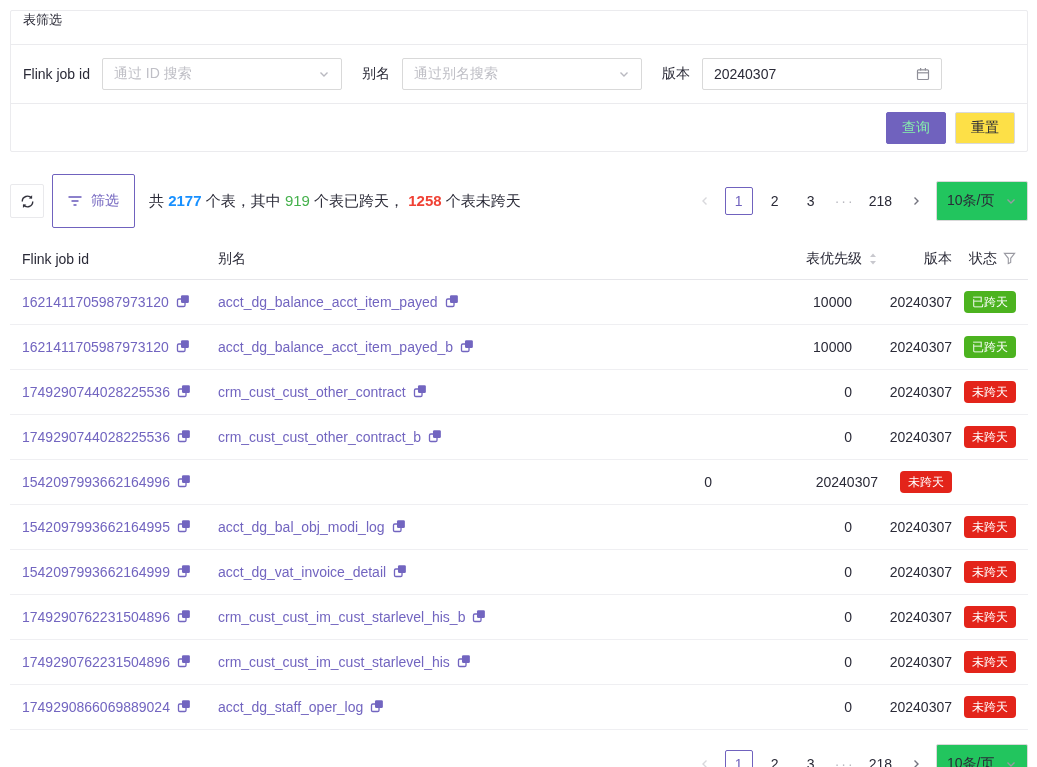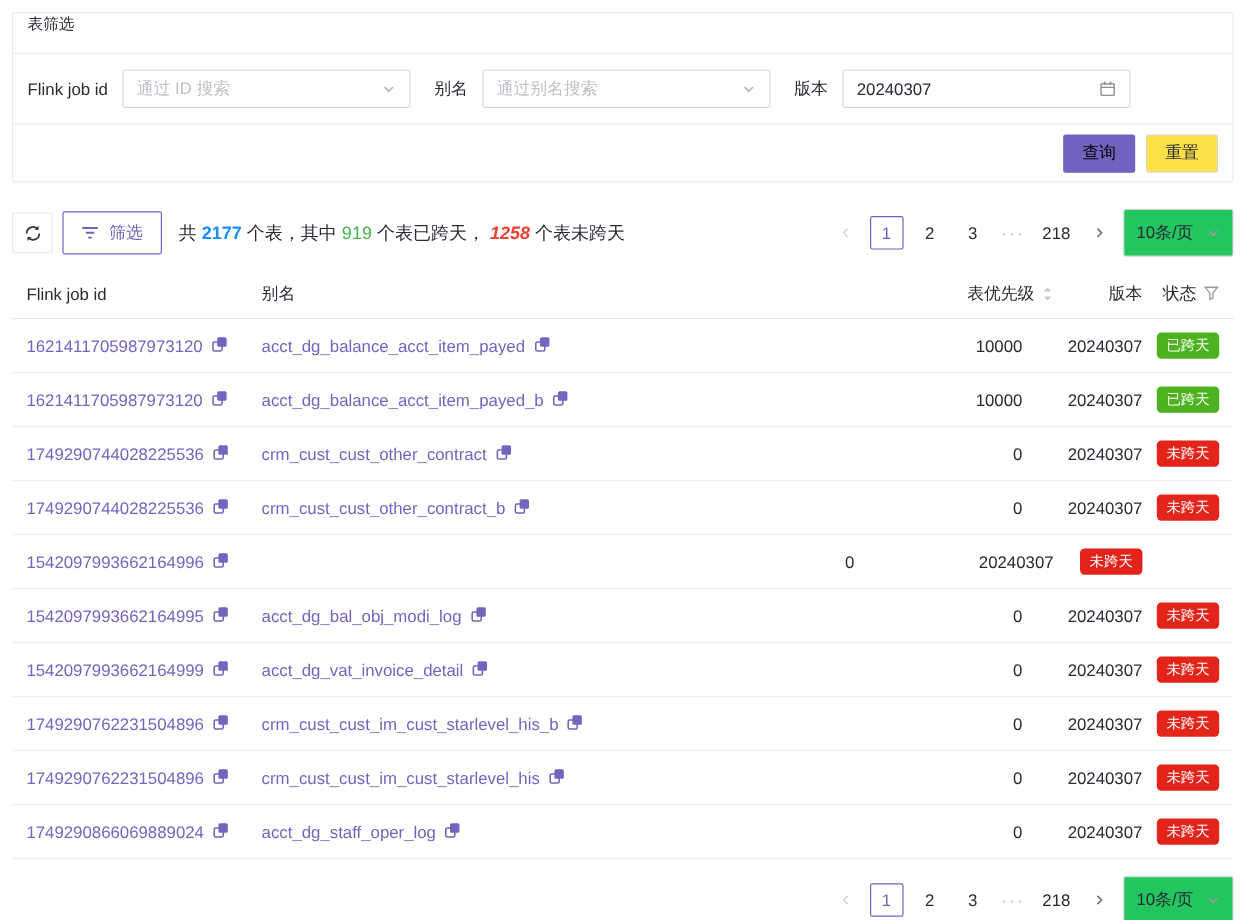--- a/index.html
+++ b/index.html
@@ -28,33 +28,33 @@
   .select,.date-input{
     width:240px;height:32px;border:1px solid var(--border);border-radius:2px;
     display:flex;align-items:center;padding:10px 11px;background:#fff;cursor:pointer;
   }
   .select .ph{color:var(--placeholder);flex:1;overflow:hidden;white-space:nowrap;}
   .date-input .val{flex:1;}
   .card-footer{height:47px;display:flex;align-items:center;justify-content:flex-end;
     gap:9px;padding:0 12px;}
   .btn{height:32px;padding:0 15px;border-radius:2px;font-size:14px;cursor:pointer;
     font-family:inherit;background:#fde047;border:1px solid var(--border);color:var(--text);}
-  .btn.primary{background:var(--accent);border-color:var(--accent);color:#000000;}
+  .btn.primary{background:var(--accent);border-color:var(--accent);color:#86efac;}
 
   
   .toolbar{margin-top:22px;display:flex;align-items:center;}
   .icon-btn{width:34px;height:34px;border:1px solid #e9e9ec;border-radius:2px;
     background:#fff;display:flex;align-items:center;justify-content:center;cursor:pointer;}
-  .filter-btn{margin-left:8px;height:36px;padding:12px 15px;border:1px solid var(--accent);
+  .filter-btn{margin-left:8px;height:54px;padding:12px 15px;border:1px solid var(--accent);
     color:var(--accent);border-radius:2px;background:#fff;display:flex;align-items:center;
     gap:9px;font-size:14px;font-family:inherit;cursor:pointer;}
   .summary{margin-left:14px;font-size:15px;white-space:nowrap;}
   .summary .n-blue{color:var(--blue);font-weight:700;}
   .summary .n-green{color:var(--green);font-weight:400;}
-  .summary .n-red{color:var(--red);font-weight:700;font-style:italic;}
+  .summary .n-red{color:var(--red);font-weight:700;}
   .toolbar-right{margin-left:auto;display:flex;align-items:center;gap:8px;}
 
   
   .pager{display:flex;align-items:center;gap:8px;}
   .pg-chev{width:24px;height:28px;border:none;background:none;display:flex;
     align-items:center;justify-content:center;cursor:pointer;padding:0;}
   .pg-num{min-width:28px;height:28px;border:none;background:#fff;border-radius:2px;
     font-size:14px;font-family:inherit;color:var(--text);cursor:pointer;padding:0 4px;}
   .pg-num.active{border:1px solid var(--accent);color:var(--accent);}
   .pg-ellipsis{color:#b9b9c0;letter-spacing:2px;padding:0 2px;}

